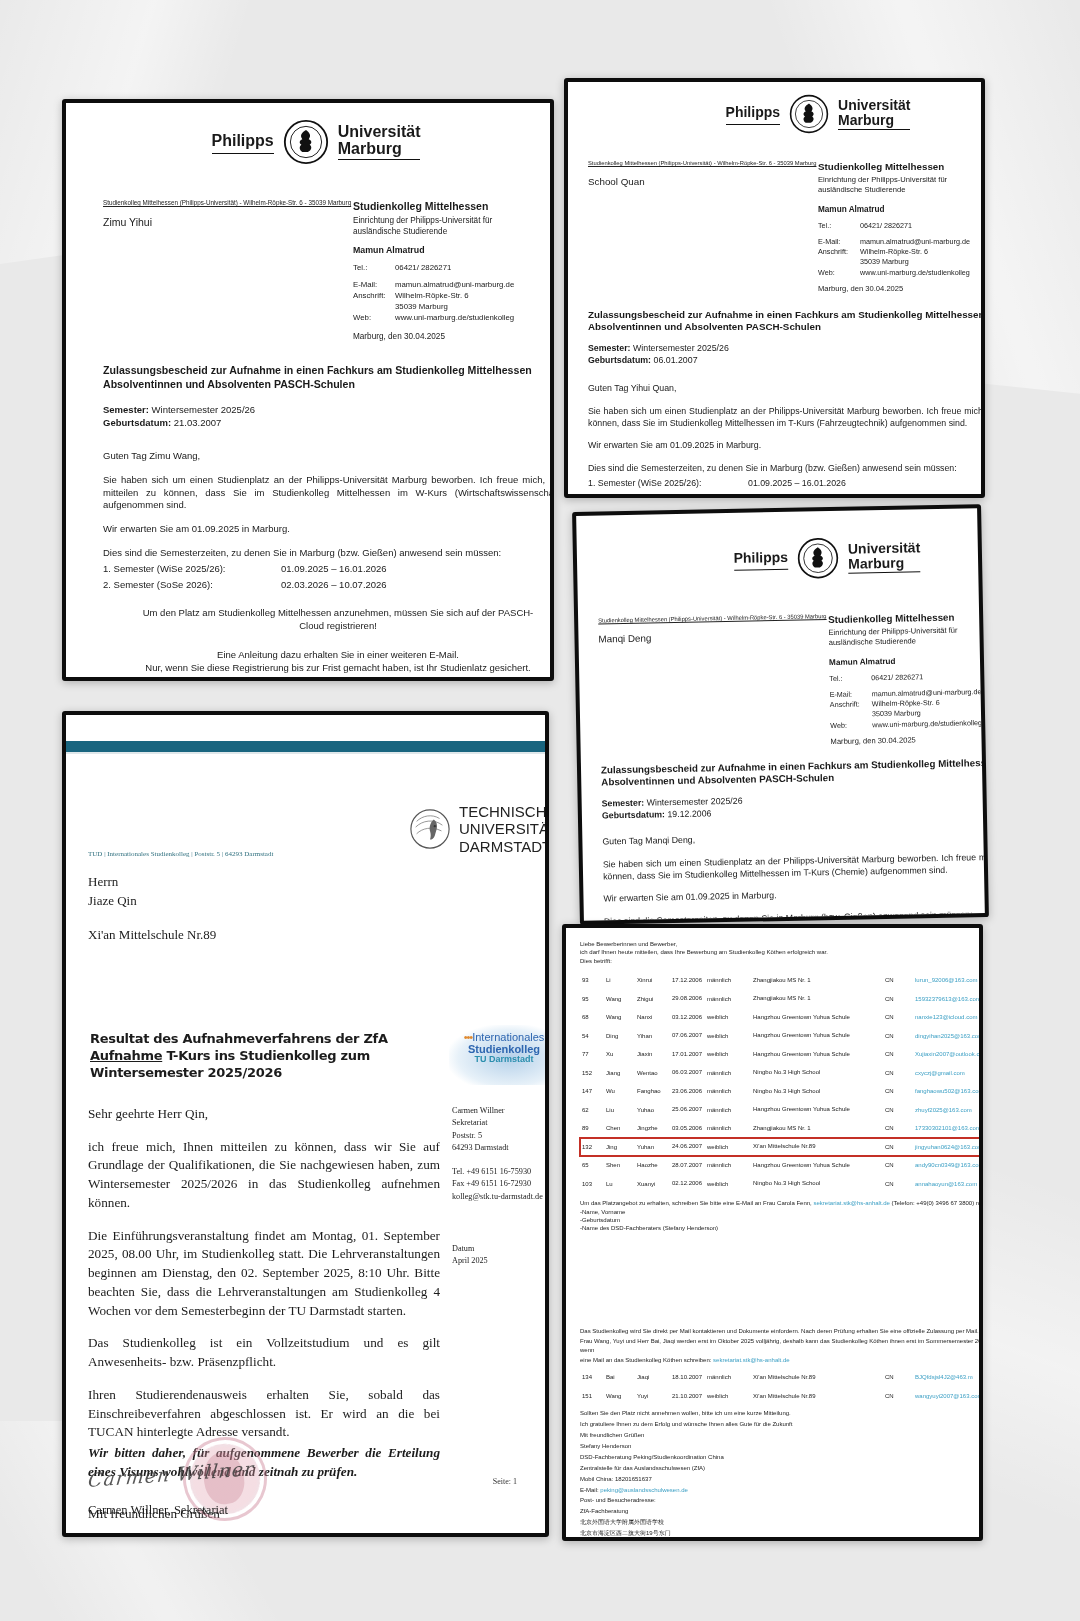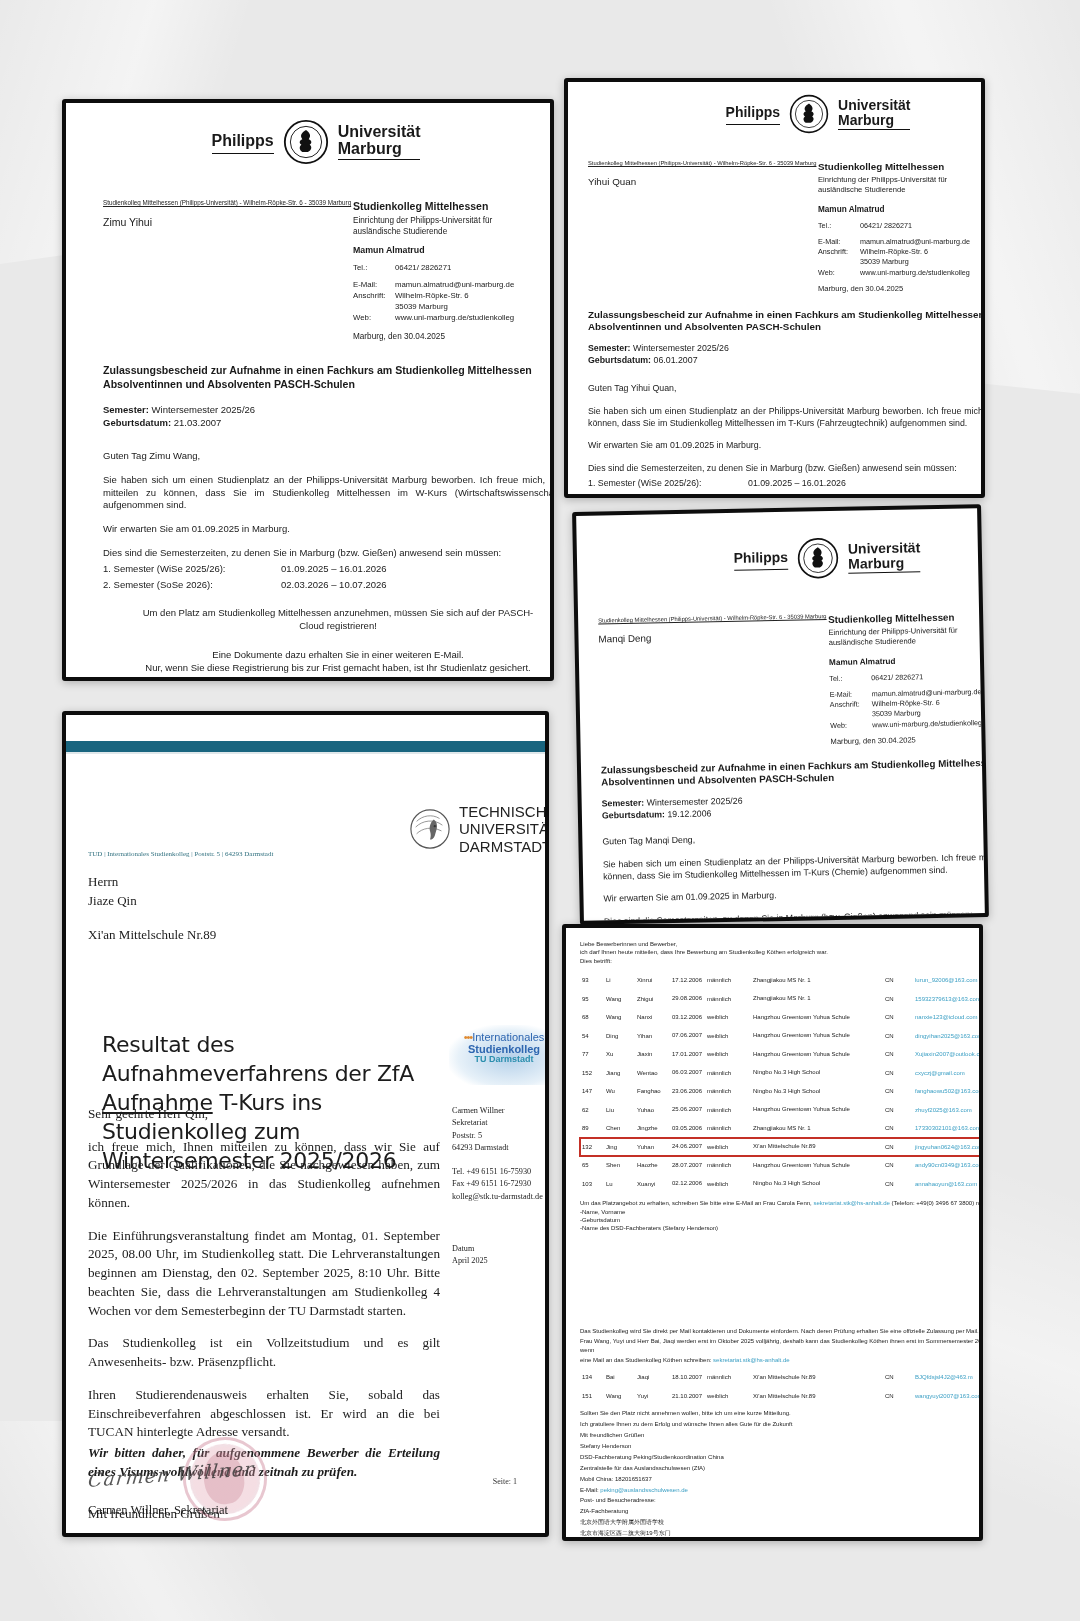--- a/index.html
+++ b/index.html
@@ -61,21 +61,21 @@
 
   
   .tud{font-family:"Liberation Serif",serif;color:#1c1c1c;}
   .tud-bar{position:absolute;left:0;top:26px;width:100%;height:11px;background:#19657f;border-bottom:2px solid #dfe7ea;}
   .tud-logo{position:absolute;right:-24px;top:88px;display:flex;gap:8px;align-items:center;width:160px;overflow:hidden;}
   .tud-logo .athena{width:42px;height:42px;flex:0 0 auto;}
   .tud-logo .tl-text{font-family:"Liberation Sans",sans-serif;font-weight:normal;font-size:15px;line-height:1.15;color:#222;white-space:nowrap;}
   .tud-sender{position:absolute;left:22px;top:135px;font-size:7px;color:#30707f;}
   .tud-addr{position:absolute;left:22px;top:158px;font-size:13px;line-height:1.45;}
   .tud-school{position:absolute;left:22px;top:212px;font-size:13px;}
-  .tud-headline{position:absolute;left:36px;top:315px;font-weight:normal;font-size:22px;line-height:1.32;width:360px;font-family:"DejaVu Sans",sans-serif;letter-spacing:-.3px;}
+  .tud-headline{position:absolute;left:24px;top:315px;font-weight:bold;font-size:13px;line-height:1.32;width:360px;font-family:"DejaVu Sans",sans-serif;letter-spacing:-.3px;}
   .tud-headline .u{text-decoration:underline;}
   .isk-logo{position:absolute;left:383px;top:310px;width:110px;height:54px;
      background:radial-gradient(ellipse at 55% 55%,rgba(120,170,215,.55),rgba(160,200,230,.25) 60%,transparent 75%);
      font-family:"Liberation Sans",sans-serif;text-align:center;line-height:1.1;padding-top:6px;}
   .isk-l1{font-size:11px;color:#2e66b0;}
   .isk-l1 .dots{color:#e08a30;letter-spacing:-1px;}
   .isk-l2{font-size:11px;font-weight:bold;color:#2e66b0;}
   .isk-l3{font-size:9px;font-weight:bold;color:#2b8fae;}
   .tud-col{position:absolute;left:386px;top:390px;font-size:8.2px;line-height:1.5;color:#222;}
   .tud-col .grp{margin-bottom:12px;}
@@ -179,21 +179,21 @@
     <div class="m-list">
       <span>1. Semester (WiSe 2025/26):</span>
           <span>01.09.2025 – 16.01.2026</span>
     </div>
     <div class="m-list">
       <span>2. Semester (SoSe 2026):</span>
           <span>02.03.2026 – 10.07.2026</span>
     </div>
     <div class="m-center" style="padding:0 30px;width:410px;">Um den Platz am Studienkolleg Mittelhessen anzunehmen, müssen Sie sich auf der PASCH-Cloud registrieren!</div>
     <div class="m-center">
-      <span>Eine Dokumente dazu erhalten Sie in einer weiteren E-Mail.</span><br>
+      <span>Eine Anleitung dazu erhalten Sie in einer weiteren E-Mail.</span><br>
       <span>Nur, wenn Sie diese Registrierung bis zur Frist gemacht haben, ist Ihr Studienlatz gesichert.</span>
     </div>
 
   </div>
 
  </div>
 </div>
 
 <div class="doc mb" id="docB">
  <div class="inner">
@@ -205,21 +205,21 @@
       <path d="M25 12c4 3 6 6 3 10 3 1 4 4 1 6 3 2 2 6-2 8h-6c-3-2-4-6-1-8-3-2-2-5 1-6-3-4-1-7 4-10z" fill="#111"></path>
     </svg>
     <span class="wordR" style="font-size:14px">
       <span>Universität</span><br>
       <span>Marburg</span>
     </span>
   </div>
   <div class="m-headrow" style="font-size:9px;">
     <div class="m-left">
       <div class="m-sender" style="font-size:5.8px">Studienkolleg Mittelhessen (Philipps-Universität) - Wilhelm-Röpke-Str. 6 - 35039 Marburg</div>
-      <div class="m-recipient" style="font-size:9.8px">Yihui Quan</div>
+      <div class="m-recipient" style="font-size:9.8px">School Quan</div>
     </div>
     <div class="m-right" style="width:180px">
       <div class="m-org" style="font-size:9.8px">Studienkolleg Mittelhessen</div>
       <div class="m-orgsub" style="font-size:7.6px">
         <span>Einrichtung der Philipps-Universität für</span><br>
         <span>ausländische Studierende</span>
       </div>
       <div class="m-contact" style="font-size:8.2px">Mamun Almatrud</div>
       <div class="m-kv" style="font-size:7.2px">
         <span>Tel.:</span>

